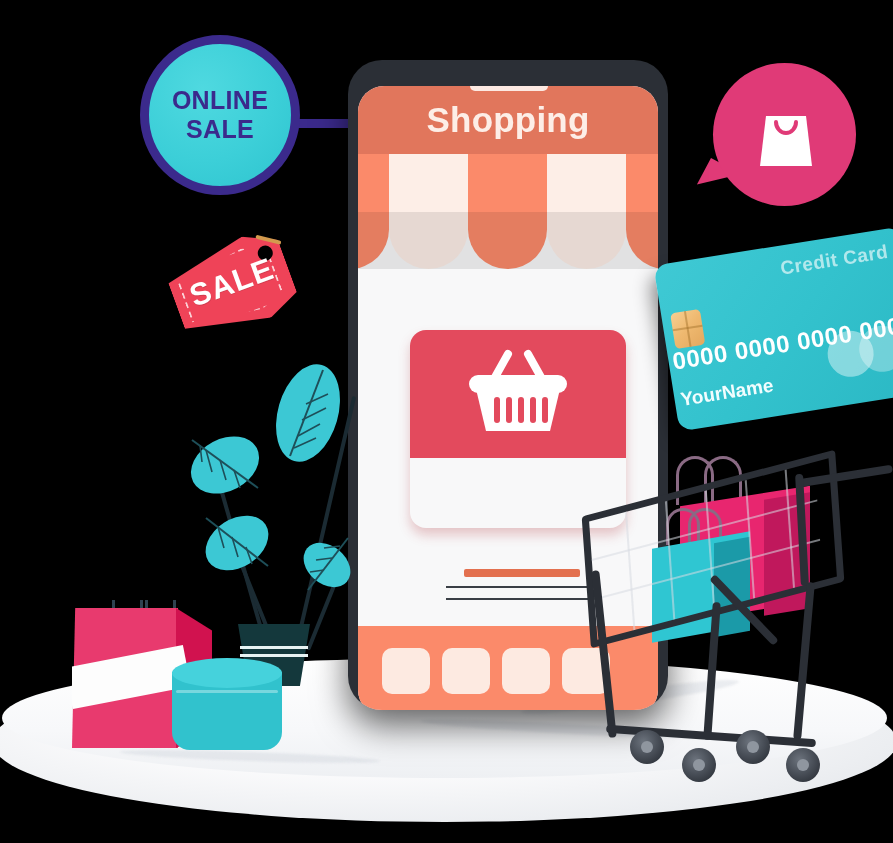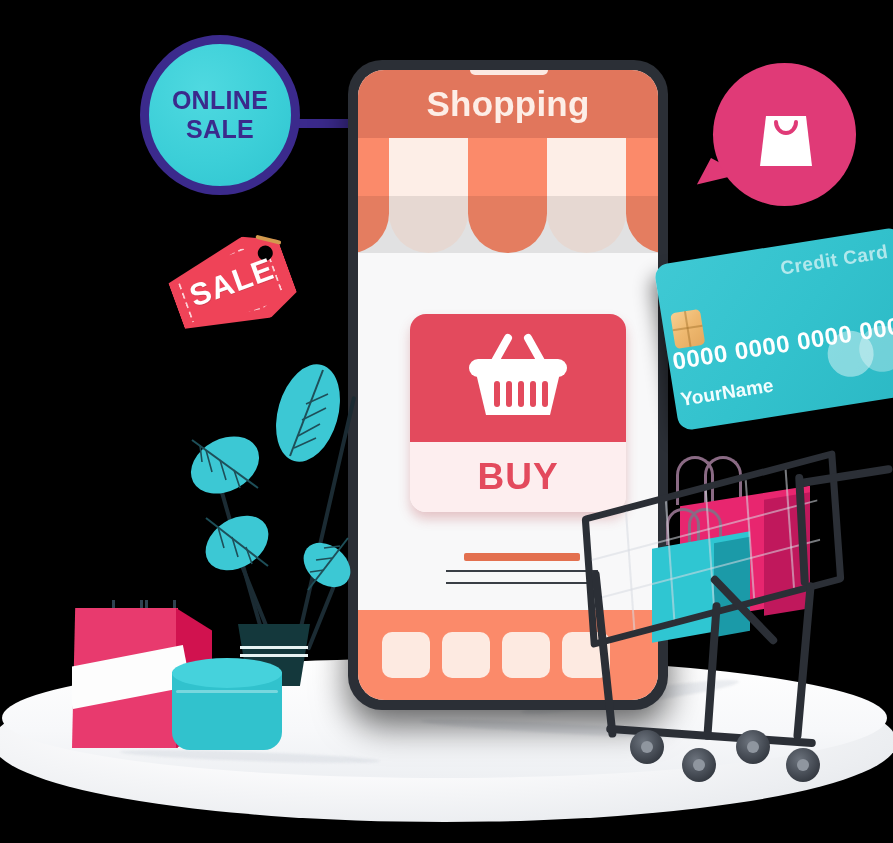--- a/index.html
+++ b/index.html
@@ -60,21 +60,21 @@
     letter-spacing:.6px;white-space:nowrap;}
   .card-name{position:absolute;left:6px;top:126px;color:#f1fdfe;font-size:19px;font-weight:bold;}
   .card-dots{position:absolute;right:14px;top:95px;width:78px;height:46px;}
   .card-dots i{position:absolute;top:0;width:46px;height:46px;border-radius:50%;background:rgba(255,255,255,.42);}
   .card-dots i:first-child{left:0;}
   .card-dots i:last-child{left:32px;background:rgba(255,255,255,.32);}
 
   
   .phone{position:absolute;left:348px;top:60px;width:320px;height:650px;
     background:#2b2f36;border-radius:34px;box-shadow:0 16px 34px rgba(0,0,0,.6);overflow:hidden;}
-  .phone-inner{position:absolute;left:10px;top:10px;width:300px;height:630px;border-radius:26px;
+  .phone-inner{position:absolute;left:10px;top:26px;width:300px;height:630px;border-radius:26px;
     background:#f8f8f9;overflow:hidden;}
   .phone-header{position:absolute;left:0;top:0;width:300px;height:68px;background:#e1765c;
     display:flex;align-items:center;justify-content:center;}
   .phone-header span{color:#fdeee7;font-size:35px;font-weight:bold;letter-spacing:.2px;}
   .notch{position:absolute;left:112px;top:0;width:78px;height:5px;background:#fce9e2;border-radius:0 0 6px 6px;}
 
   
   .awning{position:absolute;left:-48px;top:68px;width:396px;height:115px;}
   .awn-seg{position:absolute;top:0;width:79px;height:115px;border-radius:0 0 40px 40px;}
   .awn-shade{position:absolute;left:0;top:58px;width:396px;height:57px;background:rgba(0,0,0,.09);
@@ -185,23 +185,20 @@
             <path d="M28 30 L42 5" stroke="#ffffff" stroke-width="8" stroke-linecap="round" fill="none"></path>
             <path d="M76 30 L62 5" stroke="#ffffff" stroke-width="8" stroke-linecap="round" fill="none"></path>
             <rect x="3" y="26" width="98" height="18" rx="9" fill="#ffffff"></rect>
             <path d="M10 40 H94 L84 82 H20 Z" fill="#ffffff"></path>
             <rect x="28" y="48" width="6" height="26" rx="3" fill="#e34a5d"></rect>
             <rect x="40" y="48" width="6" height="26" rx="3" fill="#e34a5d"></rect>
             <rect x="52" y="48" width="6" height="26" rx="3" fill="#e34a5d"></rect>
             <rect x="64" y="48" width="6" height="26" rx="3" fill="#e34a5d"></rect>
             <rect x="76" y="48" width="6" height="26" rx="3" fill="#e34a5d"></rect>
           </svg>
-        </div>
-        <div class="buycard-bot">
-          <span>BUY</span>
         </div>
       </div>
 
       <div class="line-accent"></div>
       <div class="line-dark"></div>
       <div class="line-dark l2"></div>
 
       <div class="phone-bottom">
         <div class="navsq" style="left:24px;"></div>
         <div class="navsq" style="left:84px;"></div>

